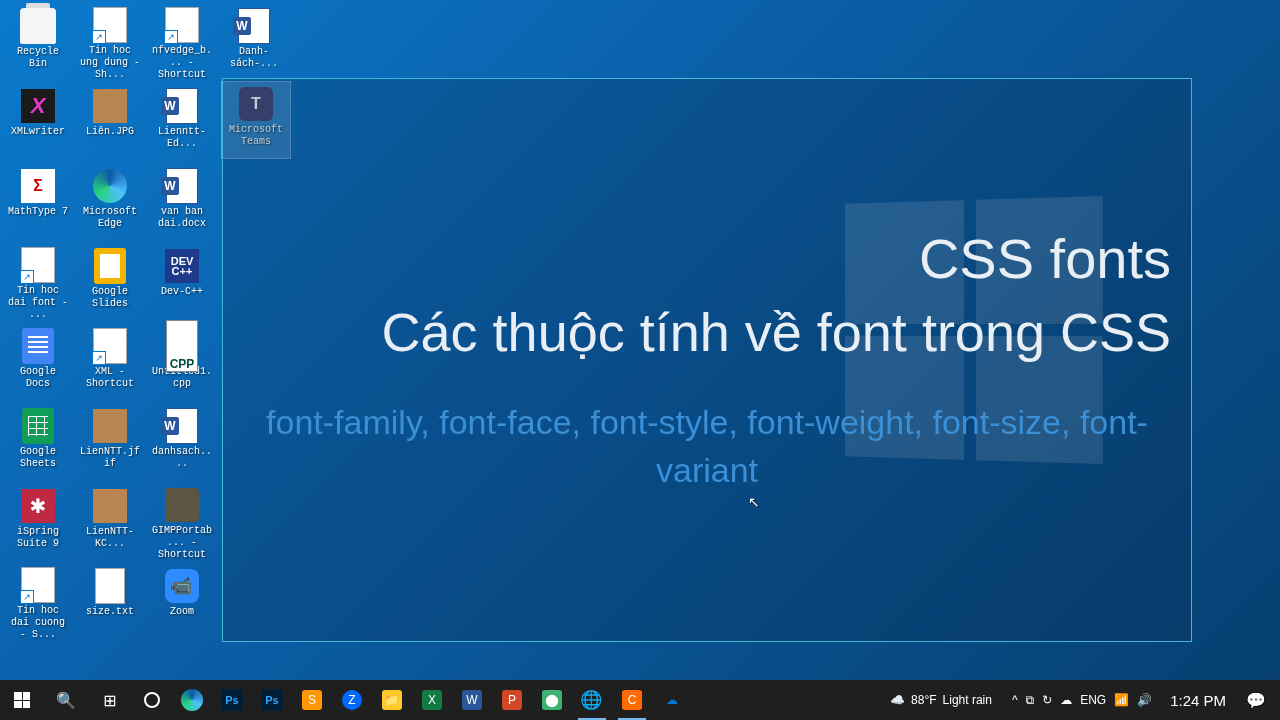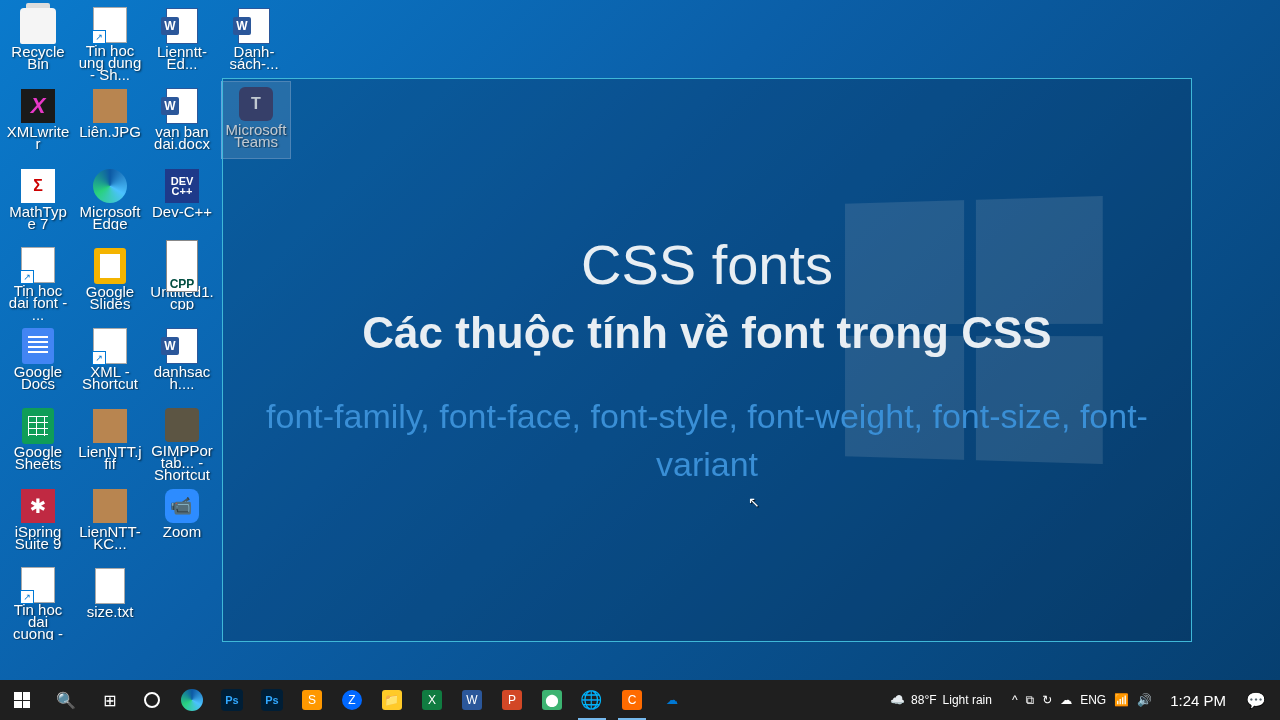--- a/index.html
+++ b/index.html
@@ -2,21 +2,21 @@
 <html><head>
 <meta charset="utf-8">
 <style>
 * { margin:0; padding:0; box-sizing:border-box; }
 body { width:1280px; height:720px; overflow:hidden; font-family:"Segoe UI",Arial,sans-serif; background:linear-gradient(135deg,#0a7acc 0%,#0b5fa8 40%,#063e6e 100%); position:relative; color:#fff; font-size:12px; }
 .desktop { position:absolute; left:0; top:0; width:1280px; height:680px; }
 .col { position:absolute; top:4px; width:68px; display:flex; flex-direction:column; gap:4px; }
 .col.c1{left:4px}.col.c2{left:76px}.col.c3{left:148px}.col.c4{left:220px}
 .icon { width:68px; height:76px; display:flex; flex-direction:column; align-items:center; justify-content:flex-start; padding-top:2px; cursor:pointer; text-align:center; }
 .icon .glyph { width:40px; height:40px; display:flex; align-items:center; justify-content:center; font-size:26px; }
-.icon .lbl { font-size:15px; line-height:12px; text-shadow:1px 1px 2px rgba(0,0,0,.7); max-height:36px; overflow:hidden; padding:0 2px; word-break:break-word; }
+.icon .lbl { font-size:10px; line-height:12px; text-shadow:1px 1px 2px rgba(0,0,0,.7); max-height:36px; overflow:hidden; padding:0 2px; word-break:break-word;font-family:Liberation Mono, monospace; }
 .icon.sel { background:rgba(120,180,230,.35); outline:1px solid rgba(160,200,240,.6); }
 .bin{width:36px;height:36px;background:#f5f5f5;border-radius:4px 4px 2px 2px;position:relative}
 .bin::before{content:"";position:absolute;top:-5px;left:6px;width:24px;height:5px;background:#ddd;border-radius:2px 2px 0 0}
 .word{width:32px;height:36px;background:#fff;border:1px solid #2b579a;position:relative}
 .word::before{content:"W";position:absolute;left:-6px;top:8px;width:18px;height:18px;background:#2b579a;color:#fff;font-weight:bold;font-size:12px;display:flex;align-items:center;justify-content:center;border-radius:2px}
 .xm{width:34px;height:34px;background:#1a1a1a;display:flex;align-items:center;justify-content:center;color:#e838c8;font-size:22px;font-weight:bold;font-style:italic}
 .photo{width:34px;height:34px;background:#b88550}
 .mt{width:34px;height:34px;background:#fff;display:flex;align-items:center;justify-content:center;color:#c00;font-weight:bold;font-size:16px}
 .gsl{width:32px;height:36px;background:#f4b400;border-radius:3px;position:relative}
 .gsl::after{content:"";position:absolute;top:6px;left:6px;right:6px;bottom:6px;background:#fff}
@@ -29,23 +29,23 @@
 .cpp{width:32px;height:52px;background:#fff;border:1px solid #888;position:relative;display:flex;align-items:flex-end;justify-content:center;color:#004d40;font-size:12px;font-weight:bold}
 .gsh{width:32px;height:36px;background:#0f9d58;border-radius:3px;position:relative}
 .gsh::after{content:"";position:absolute;top:8px;left:6px;right:6px;bottom:8px;background:repeating-linear-gradient(#fff 0 1px,transparent 1px 6px),repeating-linear-gradient(90deg,#fff 0 1px,transparent 1px 8px)}
 .ispr{width:34px;height:34px;background:#c02942;color:#fff;display:flex;align-items:center;justify-content:center;font-size:20px}
 .gimp{width:34px;height:34px;background:#5c5543;border-radius:4px}
 .txt{width:30px;height:36px;background:#fff;border:1px solid #aaa}
 .zoom{width:34px;height:34px;background:#2d8cff;border-radius:8px;display:flex;align-items:center;justify-content:center;color:#fff;font-size:18px}
 .teams{width:34px;height:34px;background:#464775;border-radius:6px;display:flex;align-items:center;justify-content:center;color:#fff;font-weight:bold;font-size:16px}
 .winlogo{position:absolute;right:180px;top:200px;width:260px;height:260px;opacity:.15;display:grid;grid-template-columns:1fr 1fr;grid-template-rows:1fr 1fr;gap:12px;transform:perspective(600px) rotateY(-8deg)}
 .winlogo div{background:#fff}
-.overlay{position:absolute;left:222px;top:78px;width:970px;height:564px;border:1px solid #3fb8d8;background:rgba(8,40,70,.25);display:flex;flex-direction:column;align-items:center;justify-content:center;padding:20px}
+.overlay{position:absolute;left:222px;top:78px;width:970px;height:564px;border:1px solid #3fb8d8;background:rgba(8,40,70,.25);display:flex;flex-direction:column;align-items:flex-end;justify-content:center;padding:20px}
 .overlay .t1{color:#e8eef3;font-size:56px;font-weight:300;margin-bottom:8px}
-.overlay .t2{color:#e8eef3;font-size:44px;font-weight:700;text-align:center;line-height:1.25;margin-bottom:33px}
+.overlay .t2{color:#e8eef3;font-size:54px;font-weight:400;text-align:center;line-height:1.25;margin-bottom:33px}
 .overlay .t3{color:#3a8fd6;font-size:34px;font-weight:300;text-align:center;line-height:1.4}
 .cursor{position:absolute;left:748px;top:494px;color:#fff;font-size:14px;text-shadow:1px 1px 1px #000}
 .taskbar{position:absolute;left:0;bottom:0;width:1280px;height:40px;background:#1f1f1f;display:flex;align-items:center;color:#fff}
 .tb-left{display:flex;align-items:center;height:100%}
 .tb-btn{width:44px;height:40px;display:flex;align-items:center;justify-content:center;font-size:16px;cursor:pointer}
 .tb-icon{width:40px;height:40px;display:flex;align-items:center;justify-content:center;cursor:pointer;position:relative}
 .tb-icon.active::after{content:"";position:absolute;bottom:0;left:6px;right:6px;height:2px;background:#76b9ed}
 .start{display:grid;grid-template-columns:1fr 1fr;grid-template-rows:1fr 1fr;gap:1px;width:16px;height:16px}
 .start div{background:#fff}
 .ps{width:22px;height:22px;background:#001e36;color:#31a8ff;font-size:11px;font-weight:bold;display:flex;align-items:center;justify-content:center;border-radius:4px}
@@ -164,20 +164,26 @@
       <div class="icon">
         <div class="glyph">
           <div class="txt"></div>
         </div>
         <div class="lbl">size.txt</div>
       </div>
     </div>
   <div class="col c3" id="col3">
       <div class="icon">
         <div class="glyph">
+          <div class="short"></div>
+        </div>
+        <div class="lbl">nfvedge_b... - Shortcut</div>
+      </div>
+      <div class="icon">
+        <div class="glyph">
           <div class="word"></div>
         </div>
         <div class="lbl">Lienntt-Ed...</div>
       </div>
       <div class="icon">
         <div class="glyph">
           <div class="word"></div>
         </div>
         <div class="lbl">van ban dai.docx</div>
       </div>

